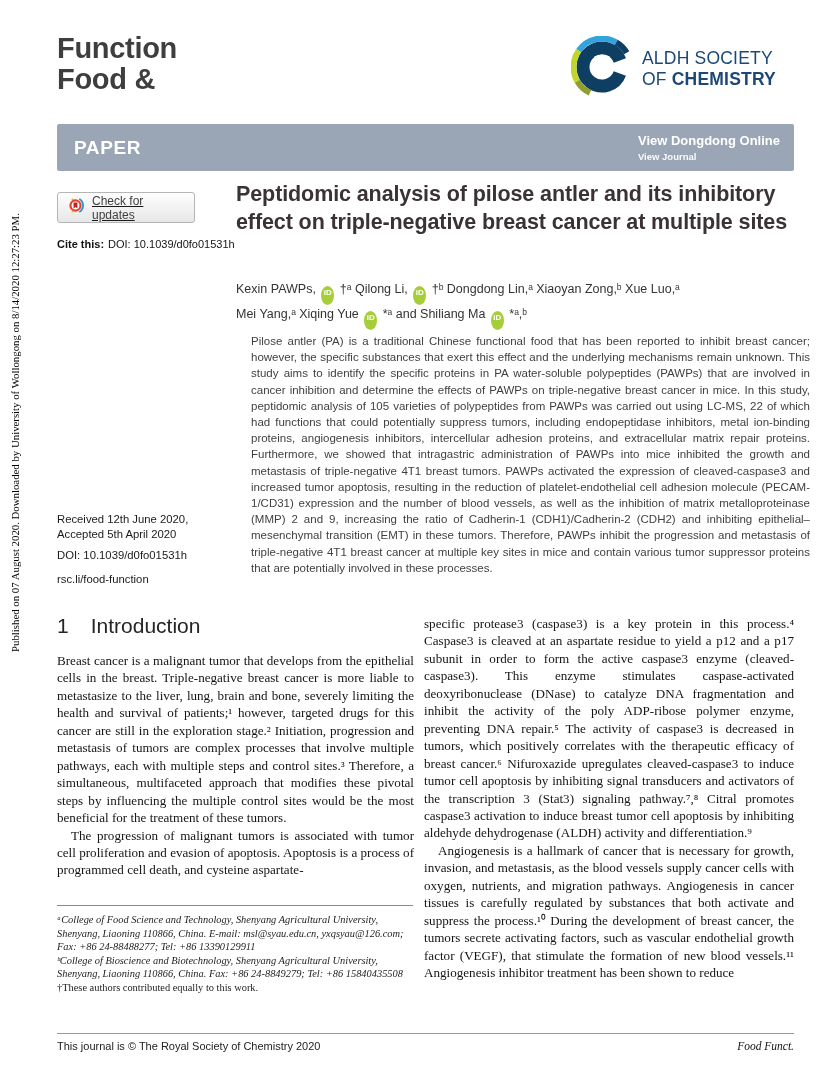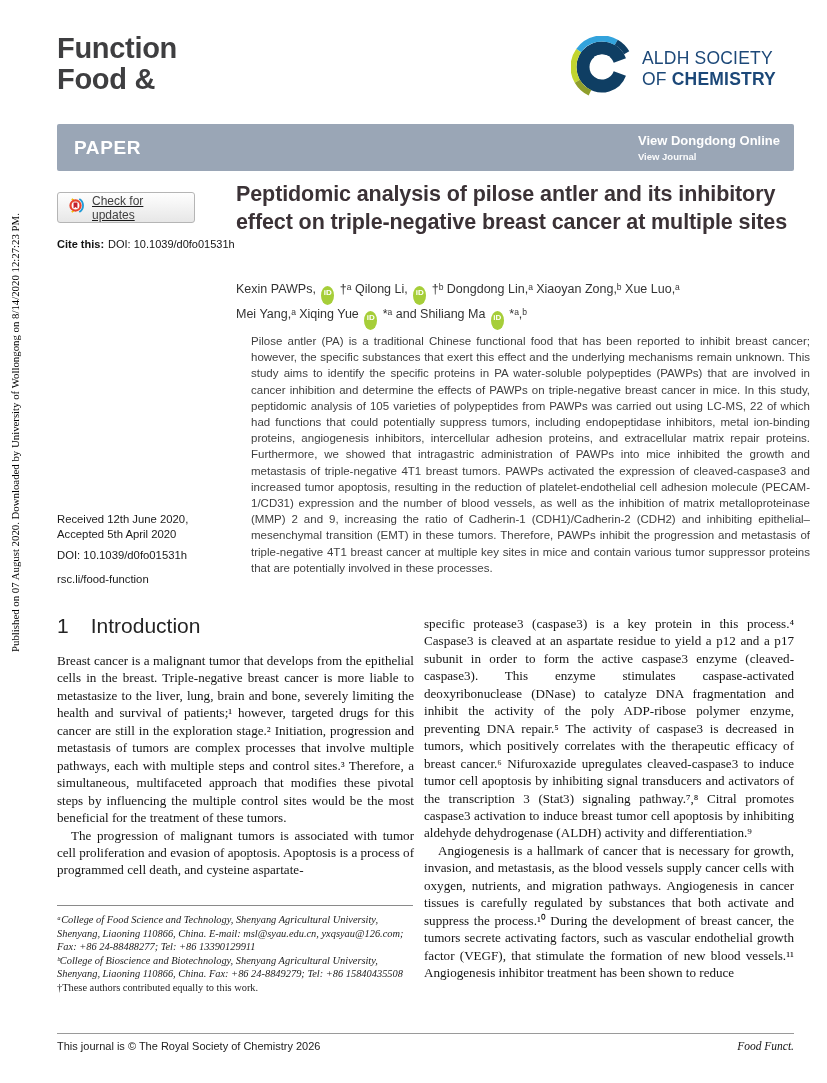--- a/index.html
+++ b/index.html
@@ -180,17 +180,17 @@
 
   <div class="fn-rule"></div>
   <div class="footnotes">
       <p class="it">ᵃCollege of Food Science and Technology, Shenyang Agricultural University, Shenyang, Liaoning 110866, China. E-mail: msl@syau.edu.cn, yxqsyau@126.com; Fax: +86 24-88488277; Tel: +86 13390129911</p>
       <p class="it">ᵇCollege of Bioscience and Biotechnology, Shenyang Agricultural University, Shenyang, Liaoning 110866, China. Fax: +86 24-8849279; Tel: +86 15840435508</p>
       <p class="">†These authors contributed equally to this work.</p>
     </div>
 
   <div class="foot-rule"></div>
   <div class="footer">
-    <span class="fl">This journal is © The Royal Society of Chemistry 2026</span>
+    <span class="fl">This journal is © The Royal Society of Chemistry 2020</span>
     <span class="fr">Food Funct.</span>
   </div>
 
 </div>
 
 </body></html>

